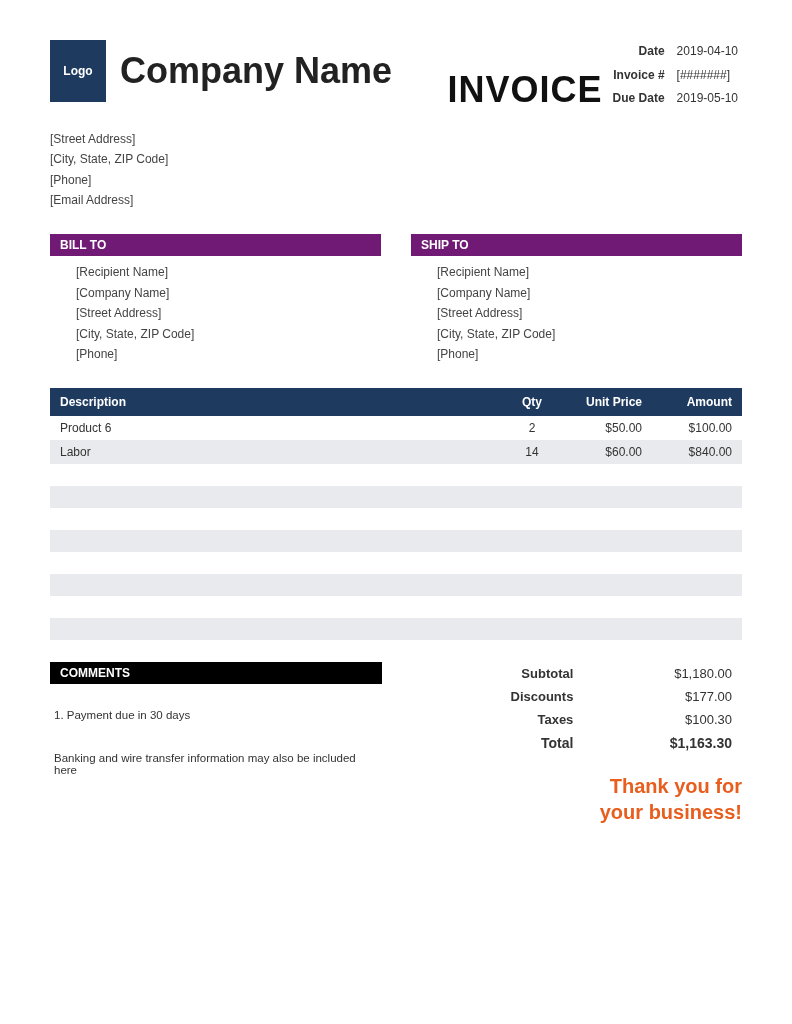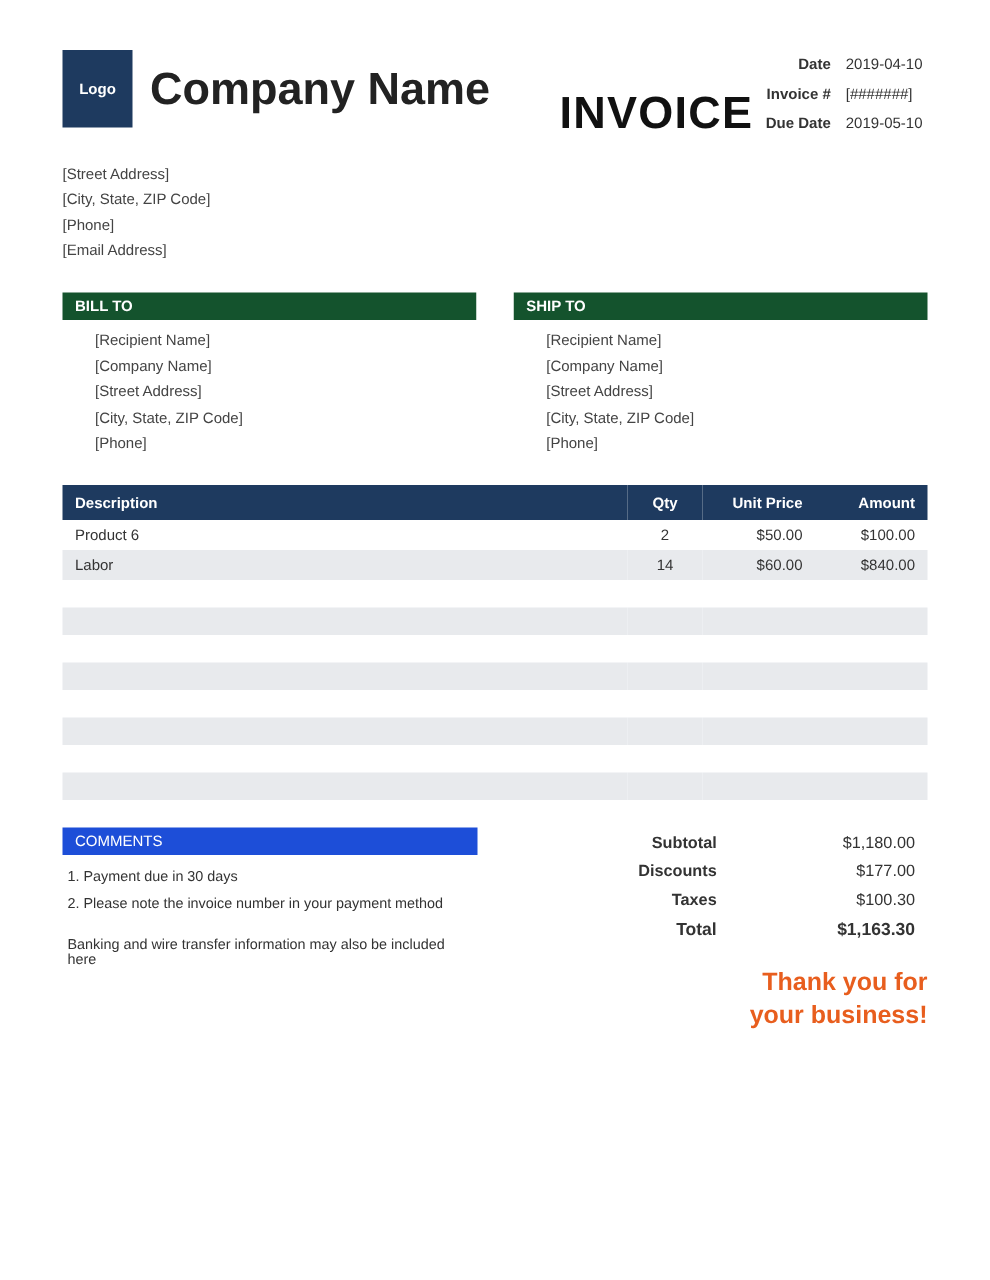--- a/index.html
+++ b/index.html
@@ -82,21 +82,21 @@
     
     .bill-ship-section {
       display: flex;
       gap: 30px;
       margin-bottom: 24px;
     }
     .address-block {
       flex: 1;
     }
     .address-header {
-      background: #14532d;
+      background: #701a75;
       color: #fff;
       font-size: 12px;
       font-weight: bold;
       padding: 4px 10px;
       margin-bottom: 6px;
     }
     .address-content {
       font-size: 12px;
       line-height: 1.7;
       color: #444;
@@ -150,35 +150,35 @@
       justify-content: space-between;
       align-items: flex-start;
       margin-top: 0;
     }
 
     
     .comments-box {
       width: 48%;
     }
     .comments-header {
-      background: #1d4ed8;
+      background: #000000;
       color: #fff;
       font-size: 12px;
-      font-weight: normal;
+      font-weight: bold;
       padding: 4px 10px;
-      margin-bottom: 8px;
+      margin-bottom: 21px;
     }
     .comments-content {
       font-size: 11.5px;
       line-height: 1.8;
       color: #333;
       padding: 0 4px;
     }
     .comments-extra {
-      margin-top: 16px;
+      margin-top: 26px;
       font-size: 11.5px;
       color: #333;
       padding: 0 4px;
     }
 
     
     .totals-section {
       width: 46%;
     }
     .totals-table {
@@ -361,21 +361,20 @@
       </tr>
     </tbody>
 </table>
 
 <div class="bottom-section">
 
   <div class="comments-box">
     <div class="comments-header">COMMENTS</div>
     <div class="comments-content">
       <div>1. Payment due in 30 days</div>
-      <div>2. Please note the invoice number in your payment method</div>
     </div>
     <div class="comments-extra">Banking and wire transfer information may also be included here</div>
   </div>
 
   <div class="totals-section">
     <table class="totals-table">
       <tbody>
           <tr>
         <td>Subtotal</td>
         <td>$1,180.00</td>

